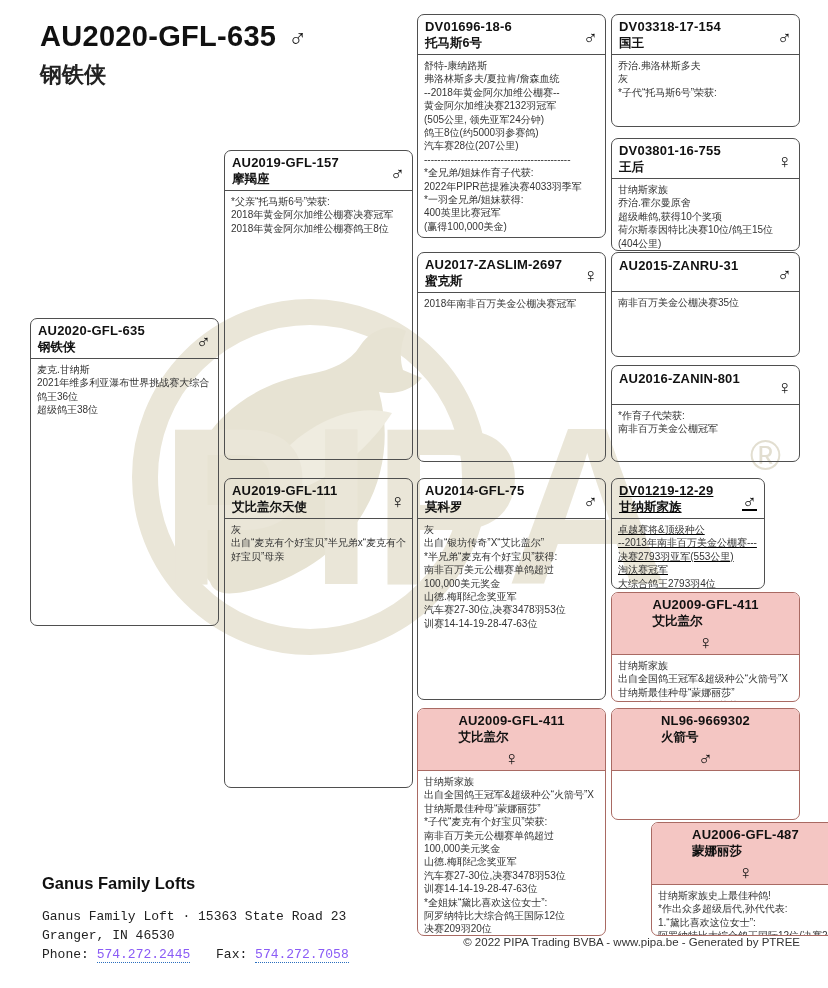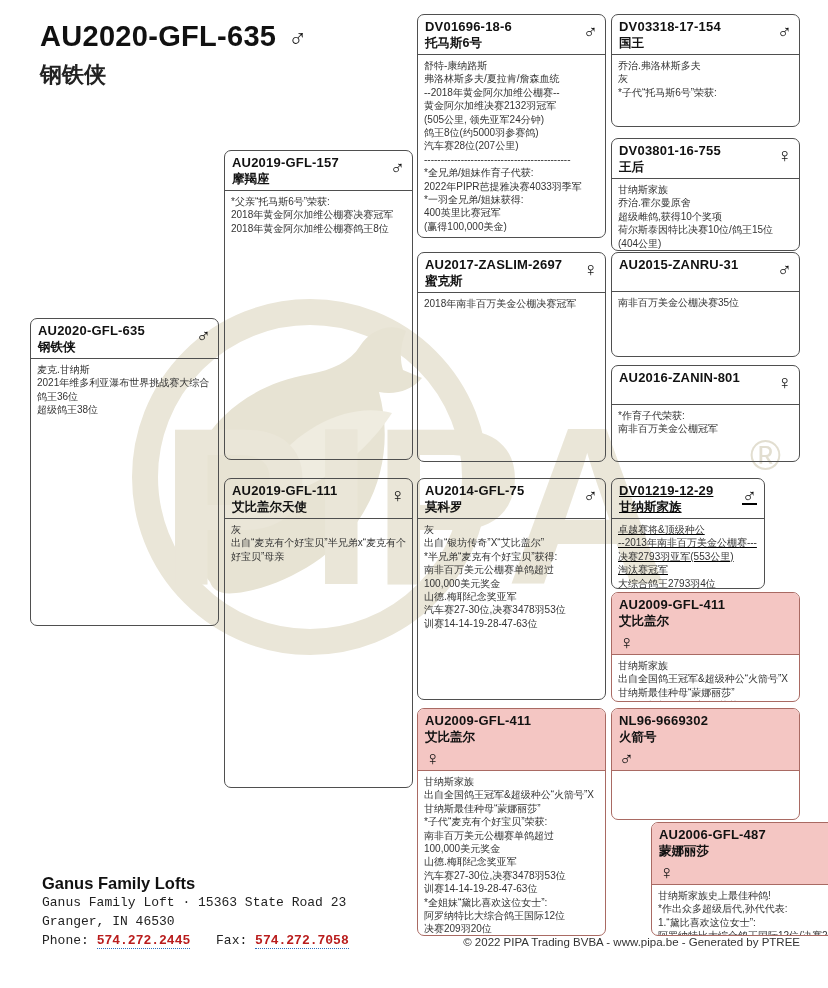--- a/index.html
+++ b/index.html
@@ -15,36 +15,36 @@
   .title-name { font-size:22px; font-weight:600; color:#222; margin-top:7px; }
   
   .watermark { position:absolute; left:60px; top:262px; }
   
   .box {
     position:absolute; border:1.5px solid #4f4f4f; border-radius:7px;
     background:transparent; overflow:hidden; box-sizing:border-box;
   }
   .box.pink { border-color:#a96a63; }
   .box-header {
-    display:flex; justify-content:space-between; align-items:flex-start;
+    display:flex; justify-content:space-between; align-items:center;
     padding:4px 7px 2px 7px; border-bottom:1.3px solid #4f4f4f; min-height:32px;
   }
   .box.pink .box-header { background:#f4c6c3; border-bottom-color:#a96a63;flex-direction:column; }
   .box-id { font-size:13px; font-weight:bold; color:#111; letter-spacing:0.2px; white-space:nowrap; }
   .box-name { font-size:12.5px; font-weight:bold; color:#111; margin-top:1px; min-height:15px; }
   .sex { font-size:20px; font-weight:bold; line-height:1; margin-top:2px; color:#111; }
   .box-body {
     padding:4px 5px 3px 6px; font-size:10px; line-height:1.34; color:#343434;
     white-space:pre-line; word-break:break-all;
   }
   
   .loft-block { position:absolute; left:42px; top:874px; }
-  .loft-title { font-size:16.5px; font-weight:bold; color:#111; margin-bottom:0; }
+  .loft-title { font-size:16.5px; font-weight:bold; color:#111; margin-bottom:14px; }
   .loft-line { font-family:"Liberation Mono","DejaVu Sans Mono",monospace; font-size:13px; color:#222; line-height:19px; }
-  .phone-link { color:#b91c1c; text-decoration:none; border-bottom:1.3px dotted #2a6ebe; cursor:pointer;font-weight:bold; }
+  .phone-link { color:#8b5cf6; text-decoration:none; border-bottom:1.3px dotted #2a6ebe; cursor:pointer; }
   .fax-gap { display:inline-block; width:18px; }
   .copyright { position:absolute; right:28px; top:936px; font-size:11.5px; color:#333;margin-left:42px; }
 </style>
 </head>
 <body>
 
 <div id="page">
 
   <svg class="watermark" width="740" height="450" viewBox="0 0 740 450">
     <circle cx="250" cy="215" r="165" fill="none" stroke="#eae6d8" stroke-width="26"></circle>

